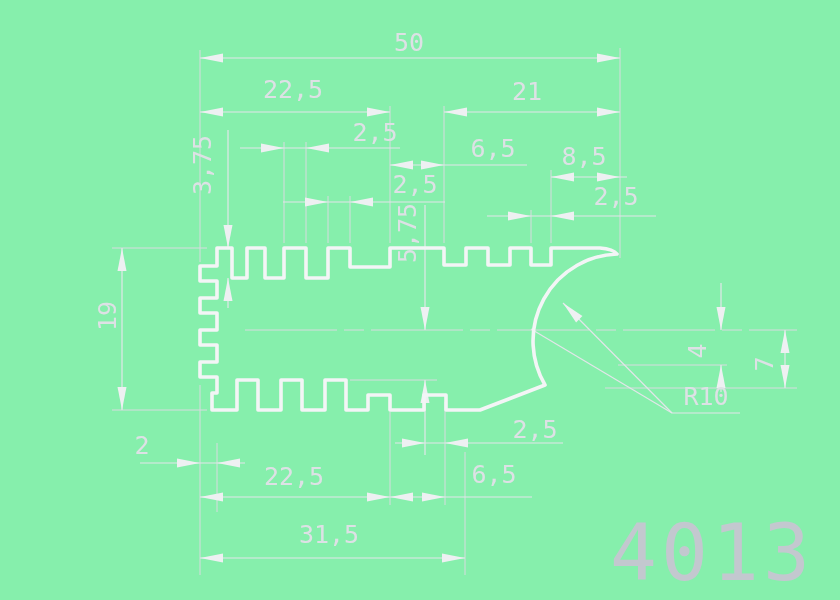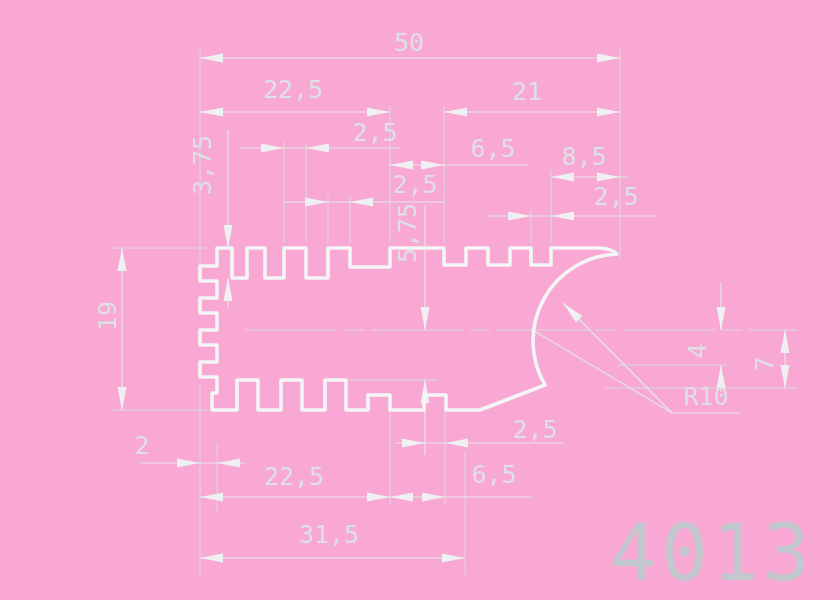--- a/index.html
+++ b/index.html
@@ -15,21 +15,21 @@
   .dim-text{font-size:25px;letter-spacing:0px;}
   .part-no{font-size:78px;fill:#c3c8cf;letter-spacing:4px;}
   .thin{stroke:#d7dbdf;stroke-width:1;fill:none;}
   .thin-dim{stroke:#e2e6e9;stroke-width:1.2;fill:none;}
   .profile{stroke:#f3f5f6;stroke-width:3.6;fill:none;stroke-linejoin:round;stroke-linecap:round;}
   .ah{fill:#eef0f2;}
 </style>
 </head>
 <body>
 
-<div class="canvas-wrap" style="background:#f9a8d4">
+<div class="canvas-wrap" style="background:#86efac">
 <svg width="840" height="600" viewBox="0 0 840 600">
 
   <defs>
 
     <g id="ah">
           <polygon class="ah" points="0,0 23,4.5 23,-4.5"></polygon>
         </g>
   </defs>
 
   <g class="thin">

